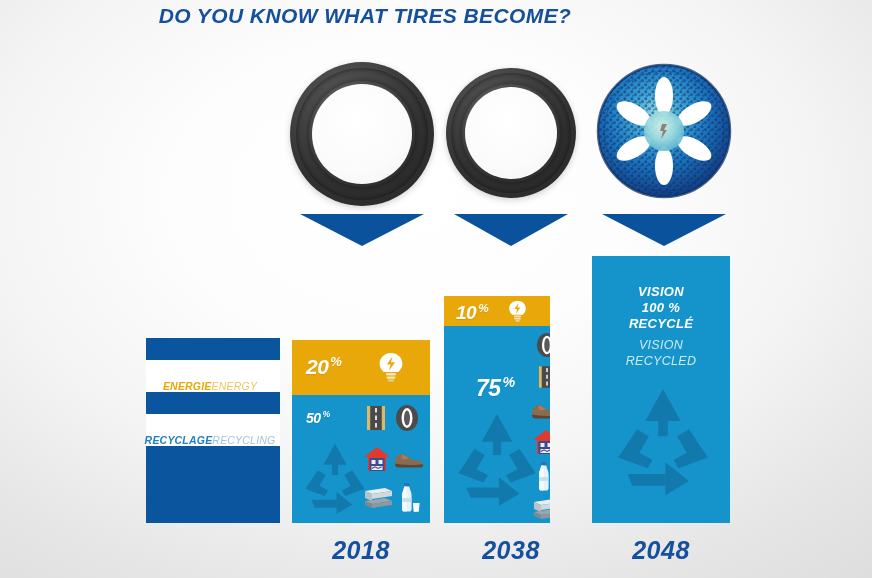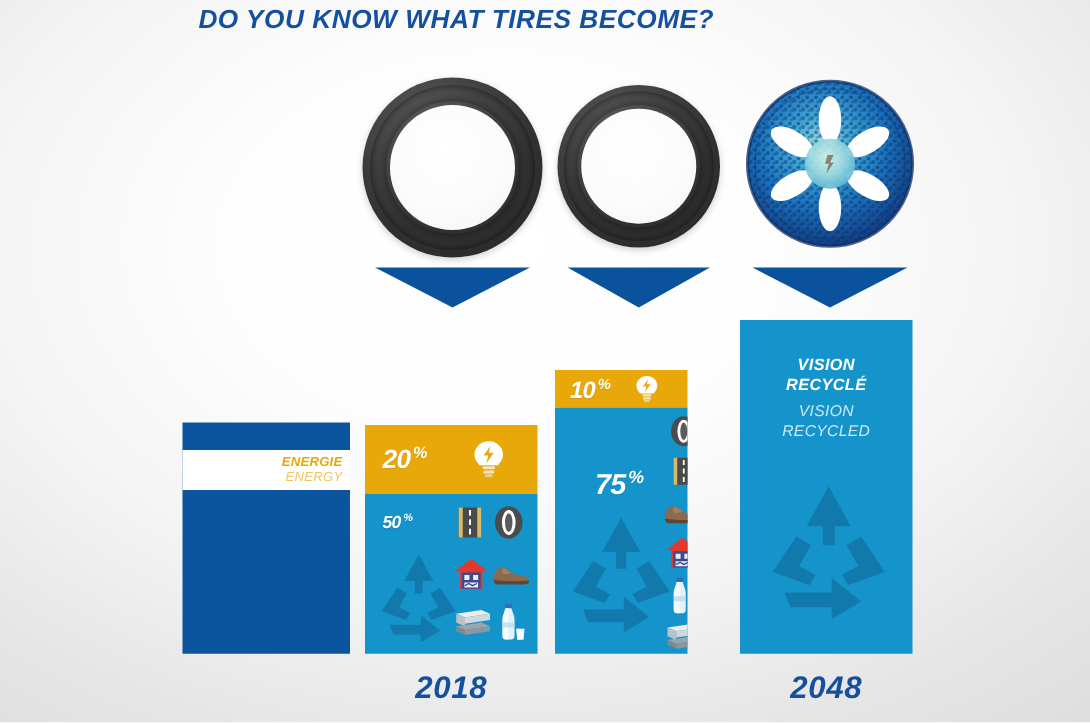--- a/index.html
+++ b/index.html
@@ -119,21 +119,21 @@
     position: absolute;
     left: 146px; top: 338px;
     width: 134px; height: 185px;
     background: #0B559F;
   }
   .legend-band {
     position: absolute;
     left: 0; width: 100%;
     background: #ffffff;
     display: flex;
-    flex-direction: column;
+    flex-direction: row;
     align-items: flex-end;
     justify-content: center;
     padding-right: 6px;
   }
   .lg-fr {
     font-size: 10.5px; font-weight: bold; font-style: italic;
     letter-spacing: 0.2px; line-height: 12px;
   }
   .lg-en {
     font-size: 10.5px; font-style: italic;
@@ -270,20 +270,24 @@
     <svg width="128" height="36" viewBox="0 0 128 36">
       <path d="M2 2 L126 2 L64 34 Z" fill="#0B529C"></path>
     </svg>
   </div>
 
   <div id="legend">
     <div class="legend-band" style="top:22px; height:32px;">
       <div class="lg-fr energy-fr">ENERGIE</div>
       <div class="lg-en energy-en">ENERGY</div>
     </div>
+    <div class="legend-band" style="top:76px; height:32px;">
+      <div class="lg-fr recycle-fr">RECYCLAGE</div>
+      <div class="lg-en recycle-en">RECYCLING</div>
+    </div>
   </div>
 
   <div class="bar" style="left:292px; top:340px; width:138px; height:183px;">
 
     <div class="seg-energy" style="position:absolute; left:0; top:0; width:100%; height:55px;">
       <div class="pct" style="left:14px; top:14px; font-size:21px;"><span>20</span><span class="sym">%</span></div>
       <div class="icon-cell" style="left:82px; top:10px; width:34px; height:34px;">
         <svg width="26" height="30" viewBox="0 0 26 30">
           <path d="M13 1 C6.4 1 1.6 6 1.6 11.6 c0 4.1 2.4 6.4 4 8.5 h14.8 c1.6-2.1 4-4.4 4-8.5 C24.4 6 19.6 1 13 1 Z" fill="#ffffff"></path>
           <rect x="8" y="21" width="10" height="2.4" rx="1" fill="#F3E4BB"></rect>
@@ -451,33 +455,35 @@
           <path d="M11 17 L31 14 L31 18 L11 21 Z" fill="#8D979E"></path>
         </svg>
       </div>
     </div>
   </div>
 
   <div class="bar seg-recycle" style="left:592px; top:256px; width:138px; height:267px;">
 
     <div id="vision-text">
       <div class="vis-fr">VISION</div>
+      <div class="vis-fr">100 %</div>
       <div class="vis-fr">RECYCLÉ</div>
       <div class="vis-en">VISION</div>
       <div class="vis-en" style="margin-top:0">RECYCLED</div>
     </div>
 
     <div class="recycle-bg" style="left:12px; top:122px; width:118px; height:126px;">
       <svg width="118" height="126" viewBox="0 0 100 100">
         <g fill="#1279AC">
           <path d="M50 6 L65 33 L54 33 L54 46 L46 46 L46 33 L35 33 Z"></path>
           <path d="M28 40 L38 46 L30 60 L41 66 L37 73 L12 64 Z"></path>
           <path d="M72 40 L62 46 L70 60 L59 66 L63 73 L88 64 Z"></path>
           <path d="M20 78 L52 78 L52 68 L72 84 L52 96 L52 88 L24 88 Z"></path>
         </g>
       </svg>
     </div>
   </div>
 
   <div class="year" style="left:291px;">2018</div>
+  <div class="year" style="left:441px;">2038</div>
   <div class="year" style="left:591px;font-style:italic;">2048</div>
 
 </div>
 
 </body></html>

